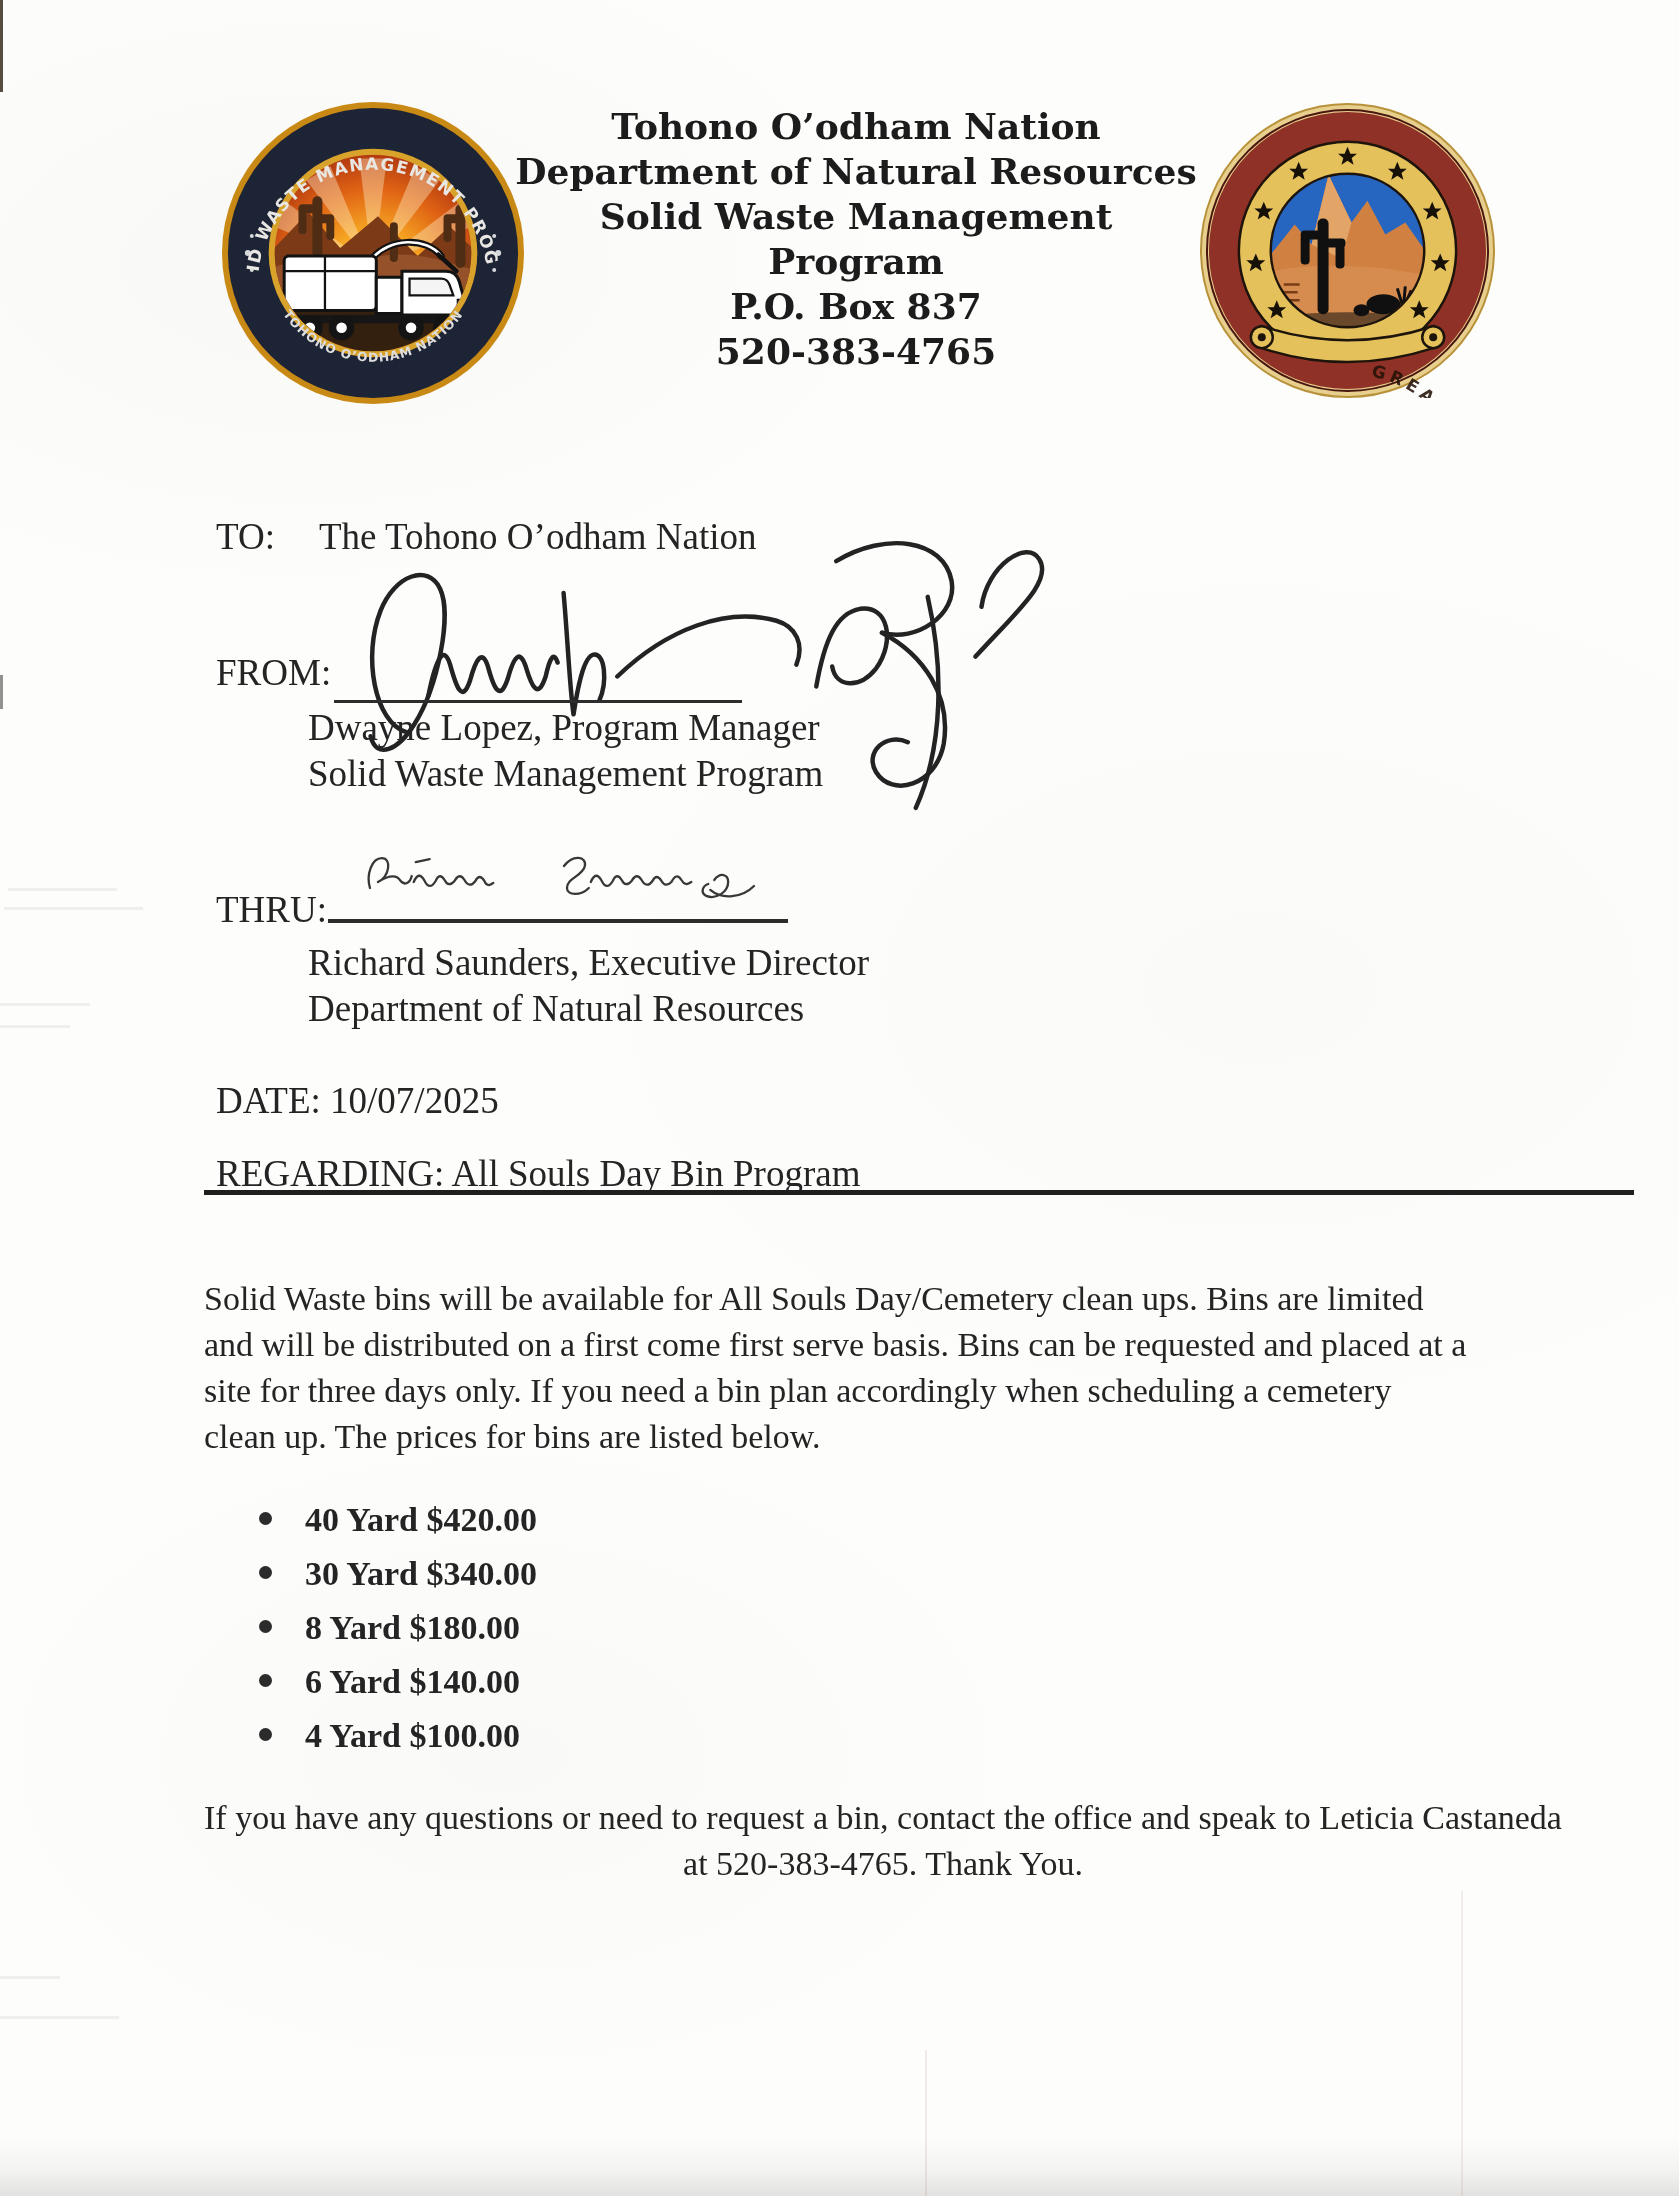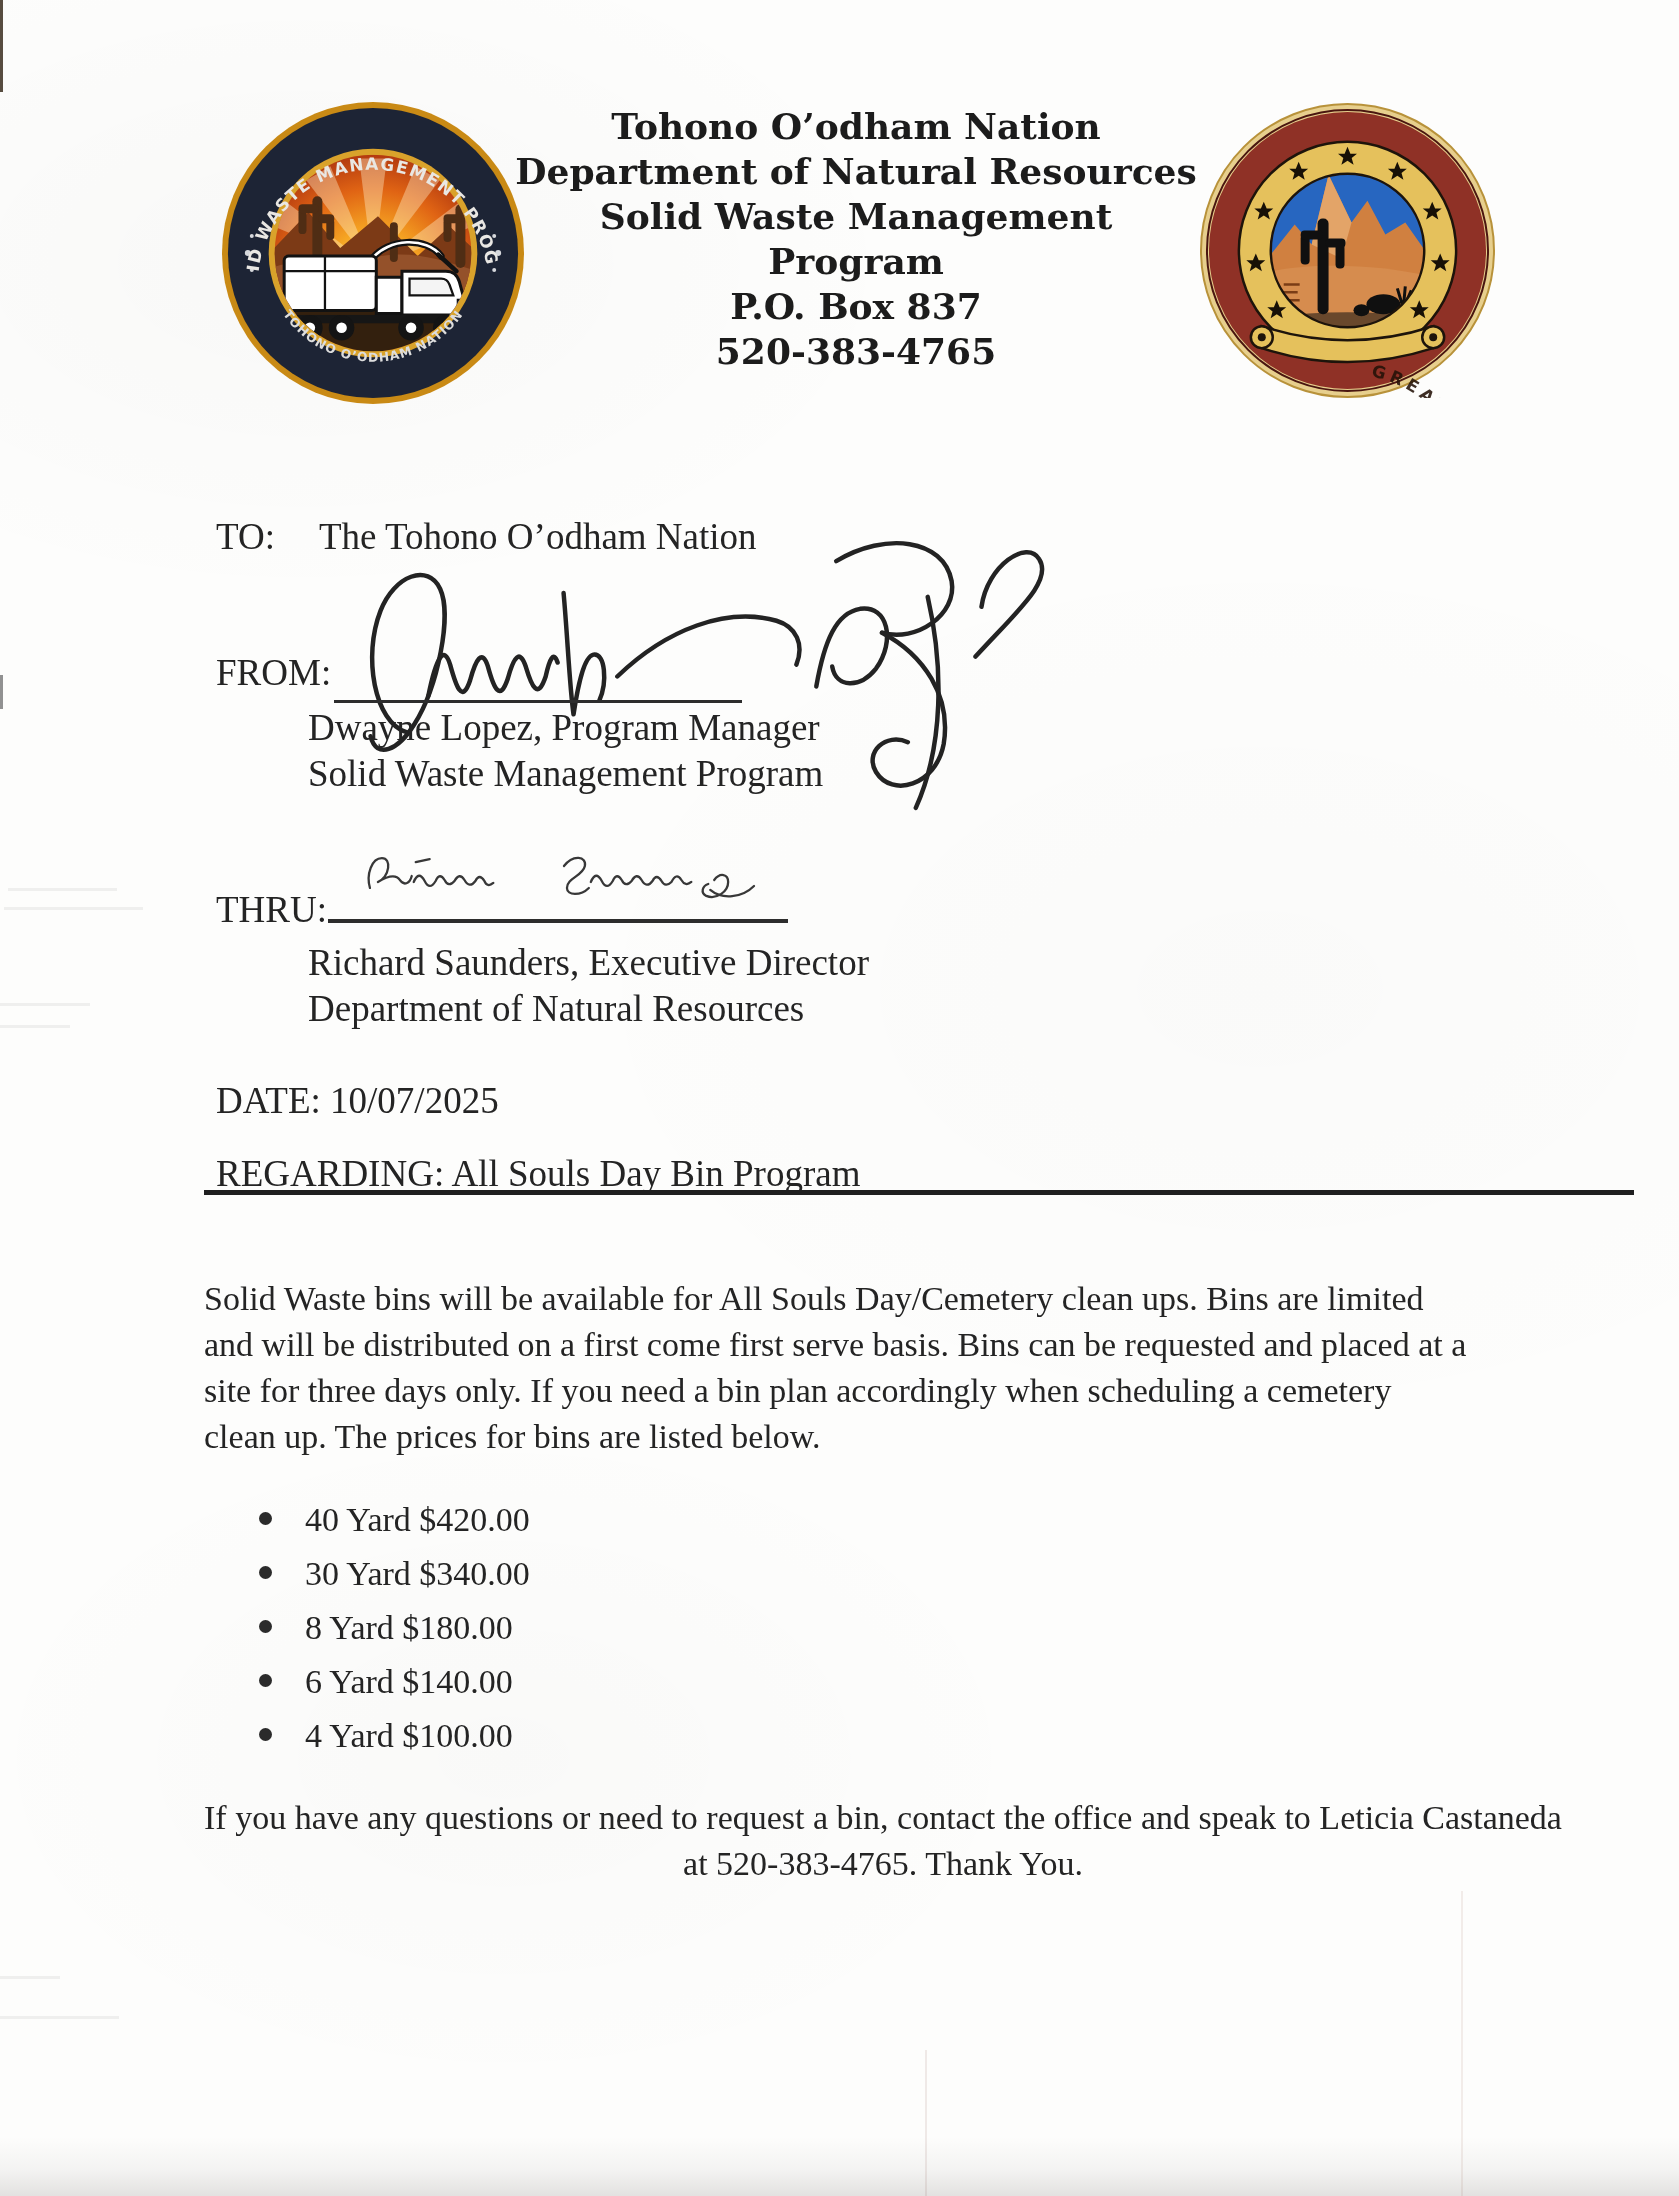--- a/index.html
+++ b/index.html
@@ -21,21 +21,21 @@
     color:#1c1c1c;letter-spacing:0px;
   }
   
   .memo-row{position:absolute;left:216px;font-size:37px;line-height:40px;color:#242424;width:1294px;}
   .memo-value-indent{position:absolute;left:103px;top:0;white-space:nowrap;}
   .name-line{position:absolute;left:308px;font-size:37px;line-height:40px;color:#242424;white-space:nowrap;}
   .sig-underline{position:absolute;background:#2d2d2d;}
   .rule{position:absolute;left:204px;top:1190px;width:1430px;height:5px;background:#1f1f1f;}
   
   .body-para{position:absolute;left:204px;top:1276px;width:1264px;font-size:34px;line-height:46px;color:#242424;}
-  .bullet-list{position:absolute;left:257px;top:1498px;margin:0;padding:0;list-style:none;}
+  .bullet-list{position:absolute;left:257px;top:1498px;margin:0;padding:0;list-style:none;font-weight:bold;}
   .bullet-list li{position:relative;height:54px;padding-left:48px;font-size:34px;line-height:44px;color:#242424;white-space:nowrap;}
   .bullet-list li::before{content:"";position:absolute;left:2px;top:14px;width:13px;height:13px;border-radius:50%;background:#2b2b2b;}
   .closing-para{position:absolute;left:204px;top:1795px;width:1358px;font-size:34px;line-height:46px;color:#242424;text-align:center;}
   
   .edge-sliver{left:0;top:0;width:3px;height:92px;background:#3a2d1e;opacity:.85;}
   .edge-tick{left:0;top:675px;width:3px;height:34px;background:#4a4a4a;opacity:.6;}
   .smudge{background:rgba(60,60,60,0.07);}
   .bottom-shade{left:0;top:2137px;width:1680px;height:60px;
     background:linear-gradient(to bottom, rgba(0,0,0,0) 0%, rgba(60,55,50,0.05) 55%, rgba(60,55,50,0.14) 100%);}
   .faint-vline1{left:925px;top:2050px;width:2px;height:147px;background:rgba(120,60,50,0.10);}

